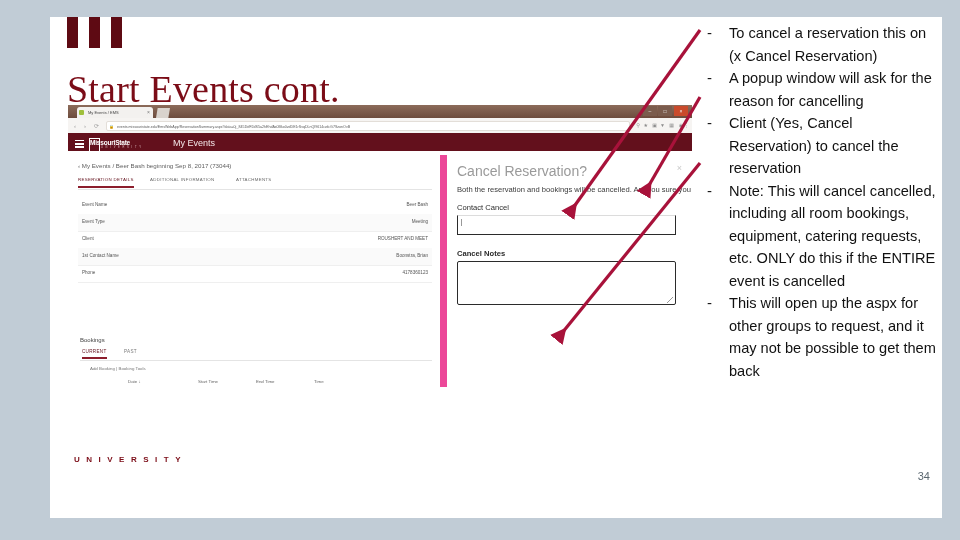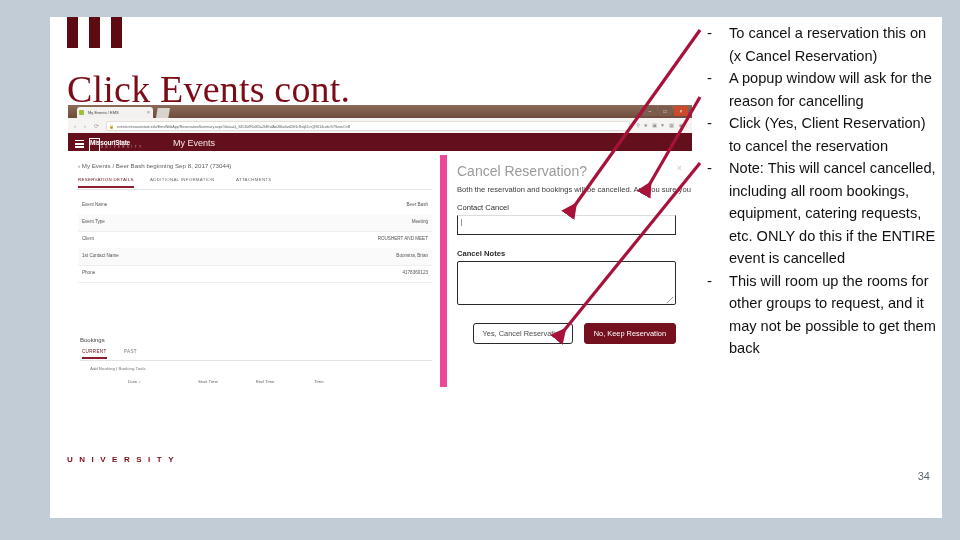--- a/index.html
+++ b/index.html
@@ -127,34 +127,34 @@
   .arrows{position:absolute;left:0;top:0;width:960px;height:540px;pointer-events:none;}
   
   .bullets{position:absolute;left:657px;top:5px;width:232px;}
   .bullet{position:relative;display:flex;margin-bottom:0px;}
   .dash{width:22px;flex:0 0 22px;font-size:15px;color:#1a1a1a;line-height:22.5px;text-align:left;}
   .btxt{font-size:14.6px;color:#111;line-height:22.5px;}
   .pagenum{position:absolute;right:12px;top:453px;font-size:11px;color:#5b6770;}
   
   .msu{position:absolute;left:16px;top:437px;}
   .msu .l1{font-family:"Liberation Serif",serif;font-weight:bold;font-size:22px;color:#7b0c17;letter-spacing:-.4px;}
-  .msu .l2{font-size:8px;color:#7b0c17;letter-spacing:6.5px;margin-top:1px;margin-left:1px;font-weight:bold;}
+  .msu .l2{font-size:8px;color:#7b0c17;letter-spacing:6.5px;margin-top:1px;margin-left:8px;font-weight:bold;}
 </style>
 </head>
 <body>
 
 <div class="slide">
 
   <div class="bars">
     <div class="bar b1"></div>
     <div class="bar b2"></div>
     <div class="bar b3"></div>
   </div>
 
-  <div class="title">Click Events cont.</div>
+  <div class="title">Start Events cont.</div>
 
   <div class="shot">
 
     <div class="chrome-tabbar">
       <div class="tab">
         <span class="tab-fav"></span>
         <span>My Events / EMS</span>
         <span class="tab-x">×</span>
       </div>
       <div class="tab-new"></div>
@@ -246,51 +246,47 @@
       <div class="lbl reason">
         <span>Contact</span><span> Cancel</span>
       </div>
       <div class="inp"></div>
 
       <div class="lbl notes">Cancel Notes</div>
       <div class="txta">
         <span class="grip"></span>
       </div>
 
-      <div class="btn-row">
-        <span class="btn ghost">Yes, Cancel Reservation</span>
-        <span class="btn solid">No, Keep Reservation</span>
-      </div>
     </div>
   </div>
 
   <div class="msu">
     <div class="l2">UNIVERSITY</div>
   </div>
 
   <div class="bullets">
     <div class="bullet">
       <div class="dash">-</div>
       <div class="btxt">To cancel a reservation this on (x Cancel Reservation)</div>
     </div>
     <div class="bullet">
       <div class="dash">-</div>
       <div class="btxt">A popup window will ask for the reason for cancelling</div>
     </div>
     <div class="bullet">
       <div class="dash">-</div>
-      <div class="btxt">Click (Yes, Client Reservation) to cancel the reservation</div>
+      <div class="btxt">Client (Yes, Cancel Reservation) to cancel the reservation</div>
     </div>
     <div class="bullet">
       <div class="dash">-</div>
       <div class="btxt">Note: This will cancel cancelled, including all room bookings, equipment, catering requests, etc. ONLY do this if the ENTIRE event is cancelled</div>
     </div>
     <div class="bullet">
       <div class="dash">-</div>
-      <div class="btxt">This will room up the rooms for other groups to request, and it may not be possible to get them back</div>
+      <div class="btxt">This will open up the aspx for other groups to request, and it may not be possible to get them back</div>
     </div>
   </div>
 
   <div class="pagenum">34</div>
 </div>
 
 <svg class="arrows" viewBox="0 0 960 540">
   <defs>
     <marker id="ah" markerWidth="5" markerHeight="5" refX="2.2" refY="2.5" orient="auto">
       <path d="M5,0 L0,2.5 L5,5 z" fill="#a8123a"></path>

